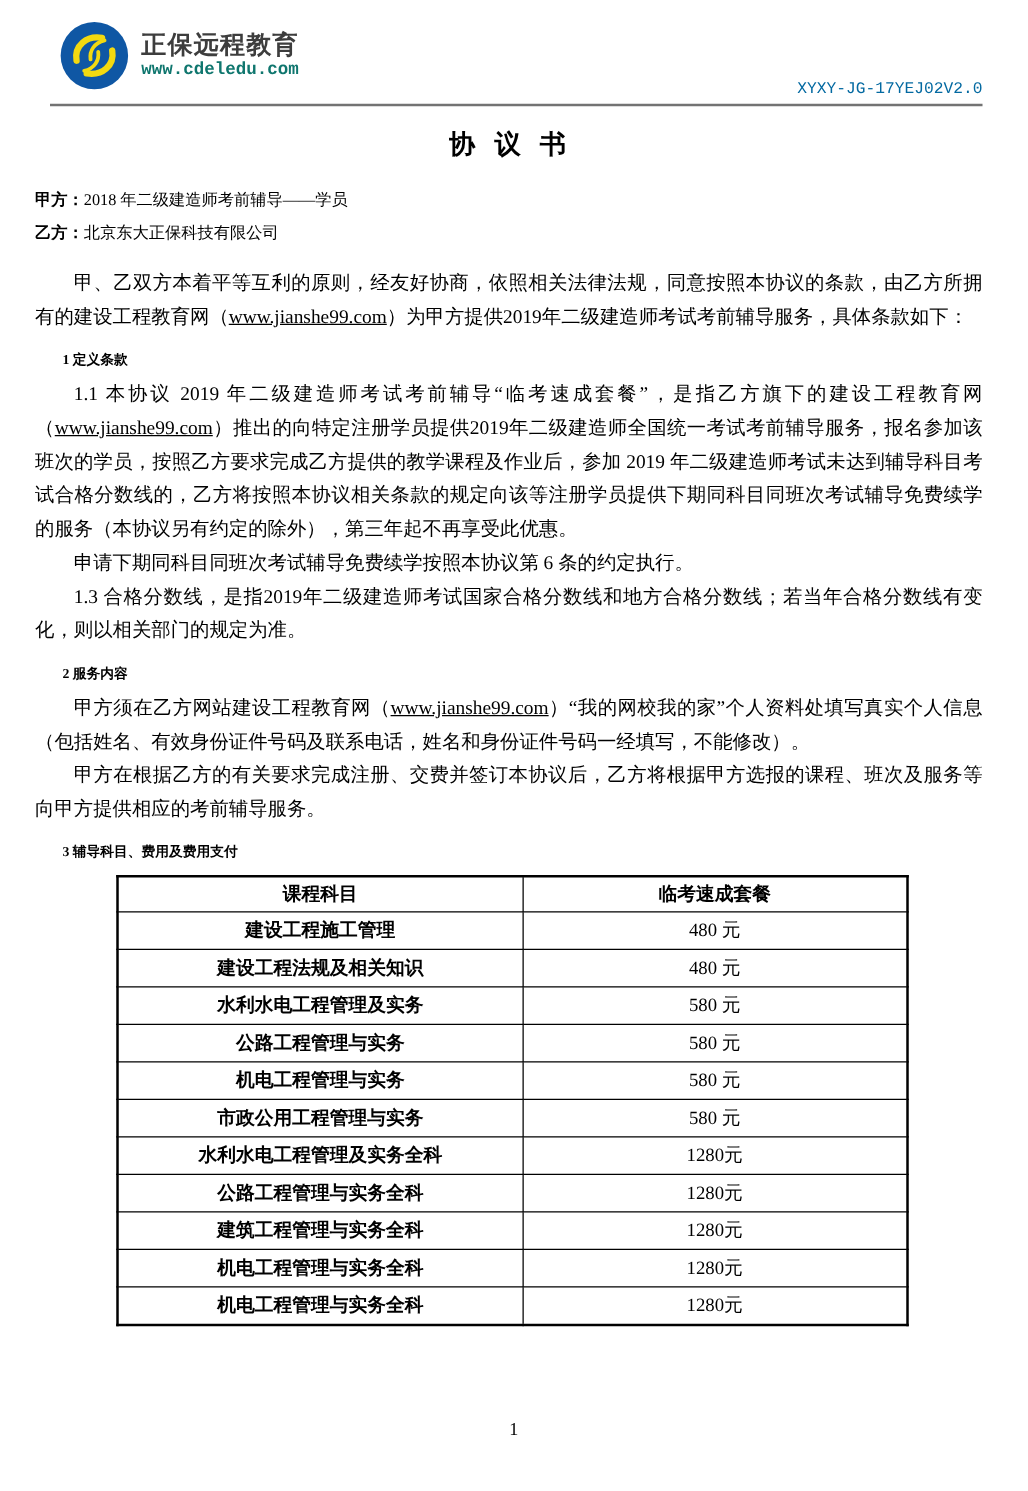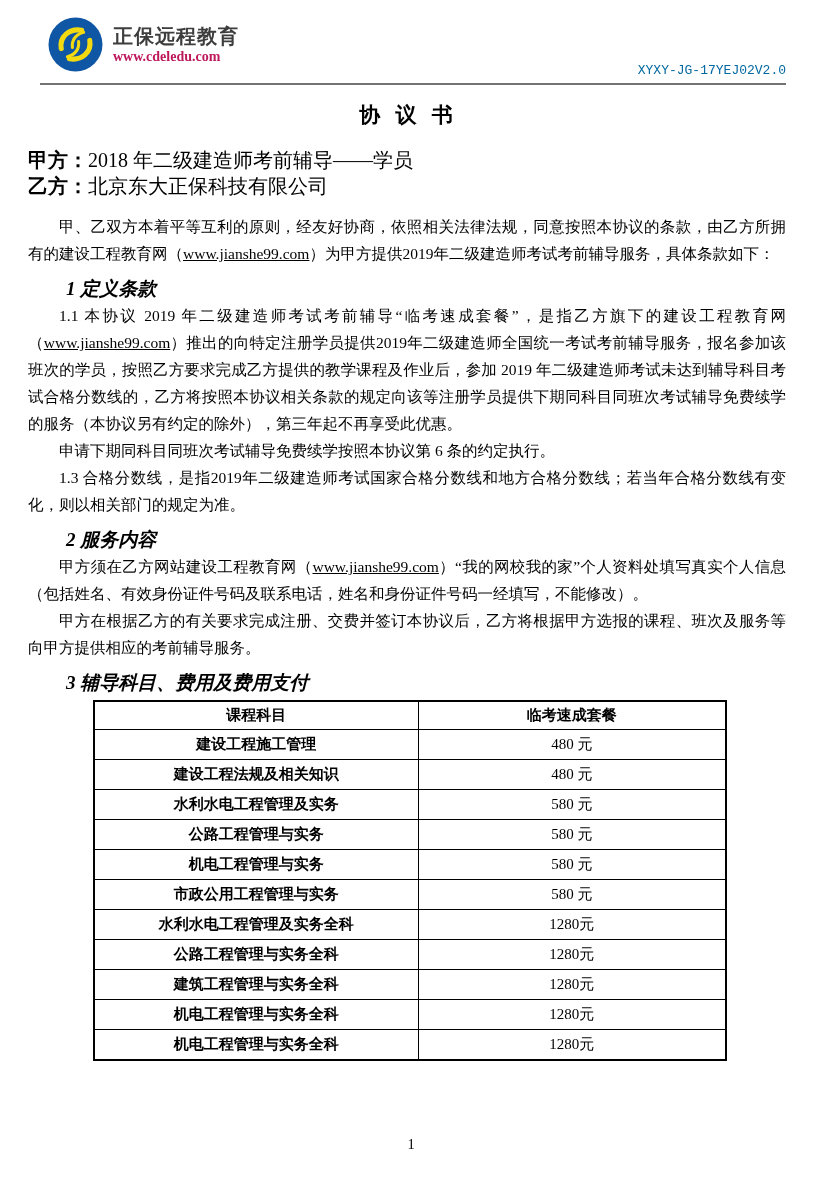--- a/index.html
+++ b/index.html
@@ -23,52 +23,51 @@
     position:absolute;left:8px;top:17px;
     display:flex;align-items:center;gap:10px;
   }
   .logo svg{display:block;}
   .logo-text .brand{
     font-family:"Liberation Sans","DejaVu Sans",sans-serif;
     font-weight:bold;font-size:20px;line-height:24px;color:#3d3d3d;
     letter-spacing:1px;
   }
   .logo-text .site{
-    font-family:Liberation Serif, serif;
-    font-weight:bold;font-size:14px;line-height:17px;color:#be185d;
+    font-family:Liberation Mono, monospace;
+    font-weight:bold;font-size:14px;line-height:17px;color:#0f766e;
   }
   .doc-code{
     position:absolute;right:0;bottom:5px;
     font-family:Liberation Mono, monospace;
     font-size:13px;color:#0369a1;
   }
   
   .content{padding:0 36px 0 28px;}
   .title{
     margin:16px 0 0 0;
     text-align:center;
     font-size:21px;font-weight:bold;
     word-spacing:6px;letter-spacing:2px;
     line-height:28px;
   }
   .parties{margin-top:18px;}
-  .party-line{font-size:20px;line-height:26px;}
+  .party-line{font-size:13px;line-height:26px;}
   .b{font-weight:bold;}
   p.para{
     margin:0;
     font-size:15.5px;line-height:27px;
     text-align:justify;
   }
   p.indent{text-indent:2em;}
   .spacer-intro{height:14px;}
   h2.sec{
     margin:4px 0 0 0;
-    font-size:19px;font-weight:bold;line-height:27px;
+    font-size:11px;font-weight:bold;line-height:27px;
     text-indent:2em;
-    font-style:italic;
   }
   h2.mt{margin-top:8px;}
   .url{text-decoration:underline;}
   
   table.price{
     border-collapse:collapse;
     margin:4px 0 0 65px;
     width:632px;
     table-layout:fixed;
     border-radius:32px;

